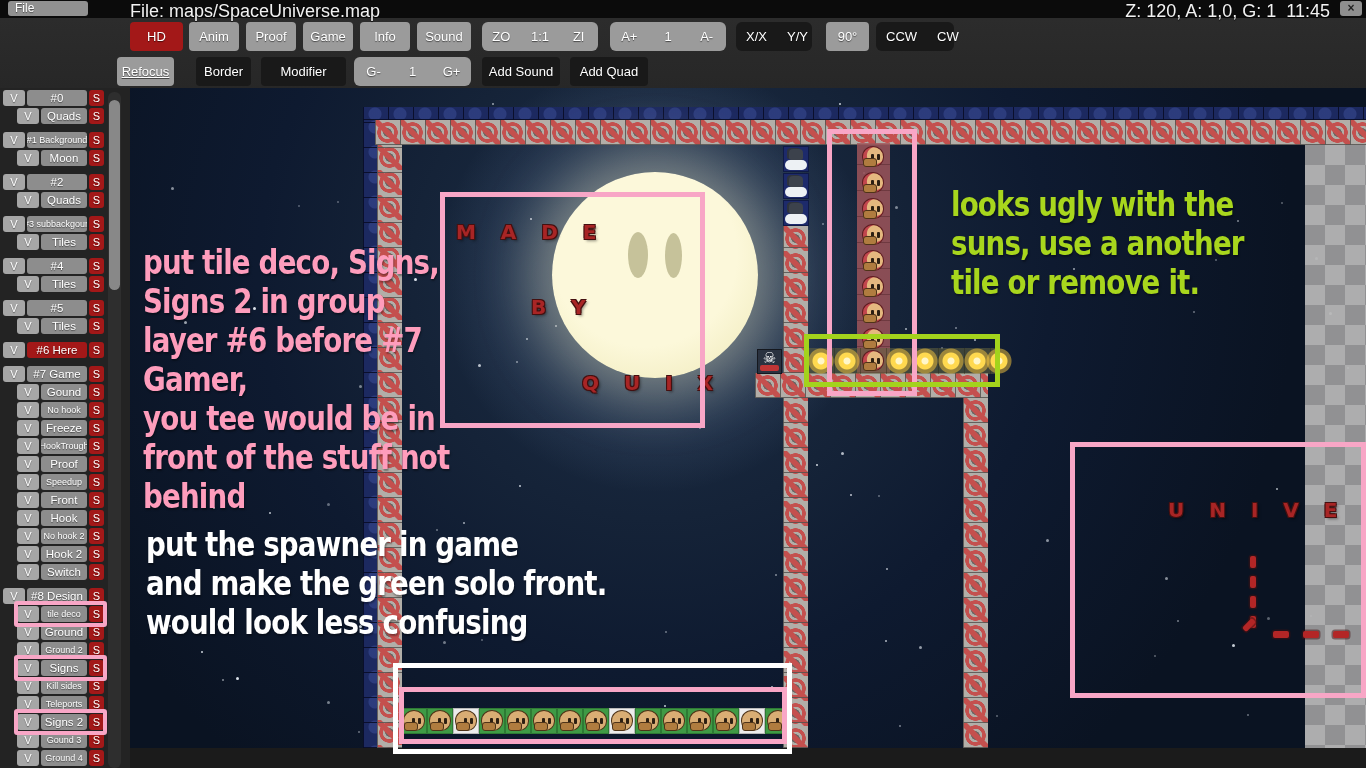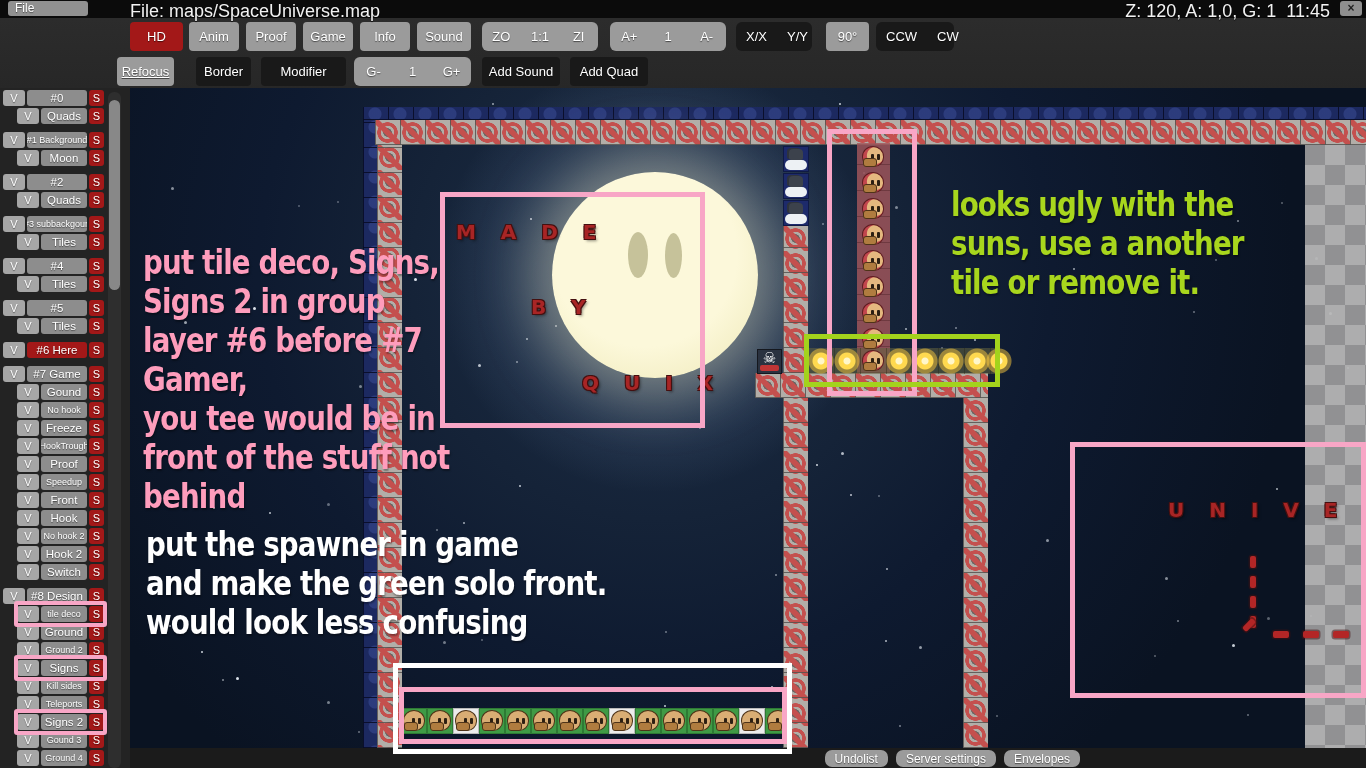--- a/index.html
+++ b/index.html
@@ -558,19 +558,14 @@
 front of the stuff not
 behind</div>
     <div class="note" id="note-white" style="left:16px;top:437px;">put the spawner in game
 and make the green solo front.
 would look less confusing</div>
     <div class="note" id="note-green" style="left:821px;top:97px;">looks ugly with the
 suns, use a another
 tile or remove it.</div>
   </div>
 
-  <div id="bottombar">
-    <div class="bbtn">Undolist</div>
-    <div class="bbtn">Server settings</div>
-    <div class="bbtn">Envelopes</div>
-  </div>
 
 </div>
 
 </body></html>

